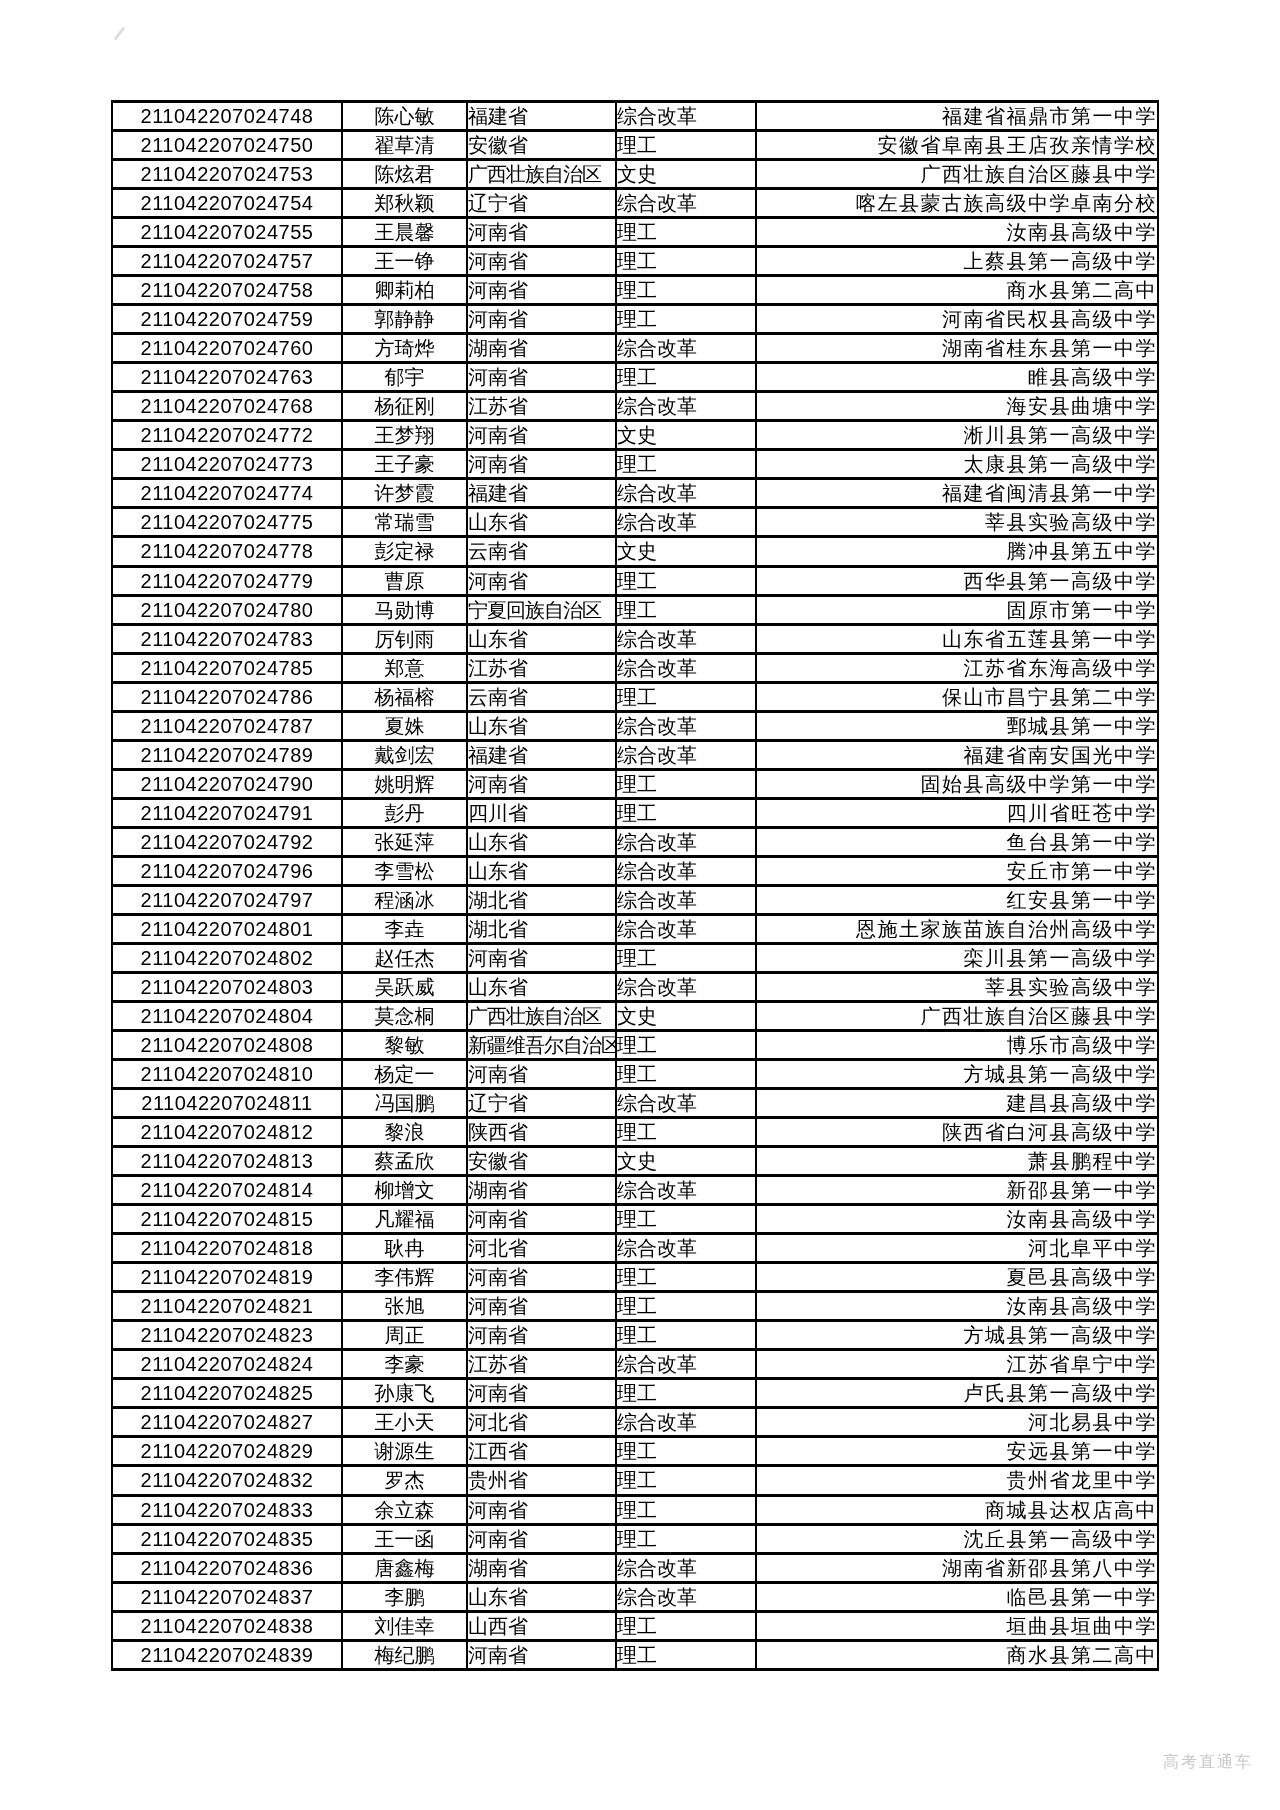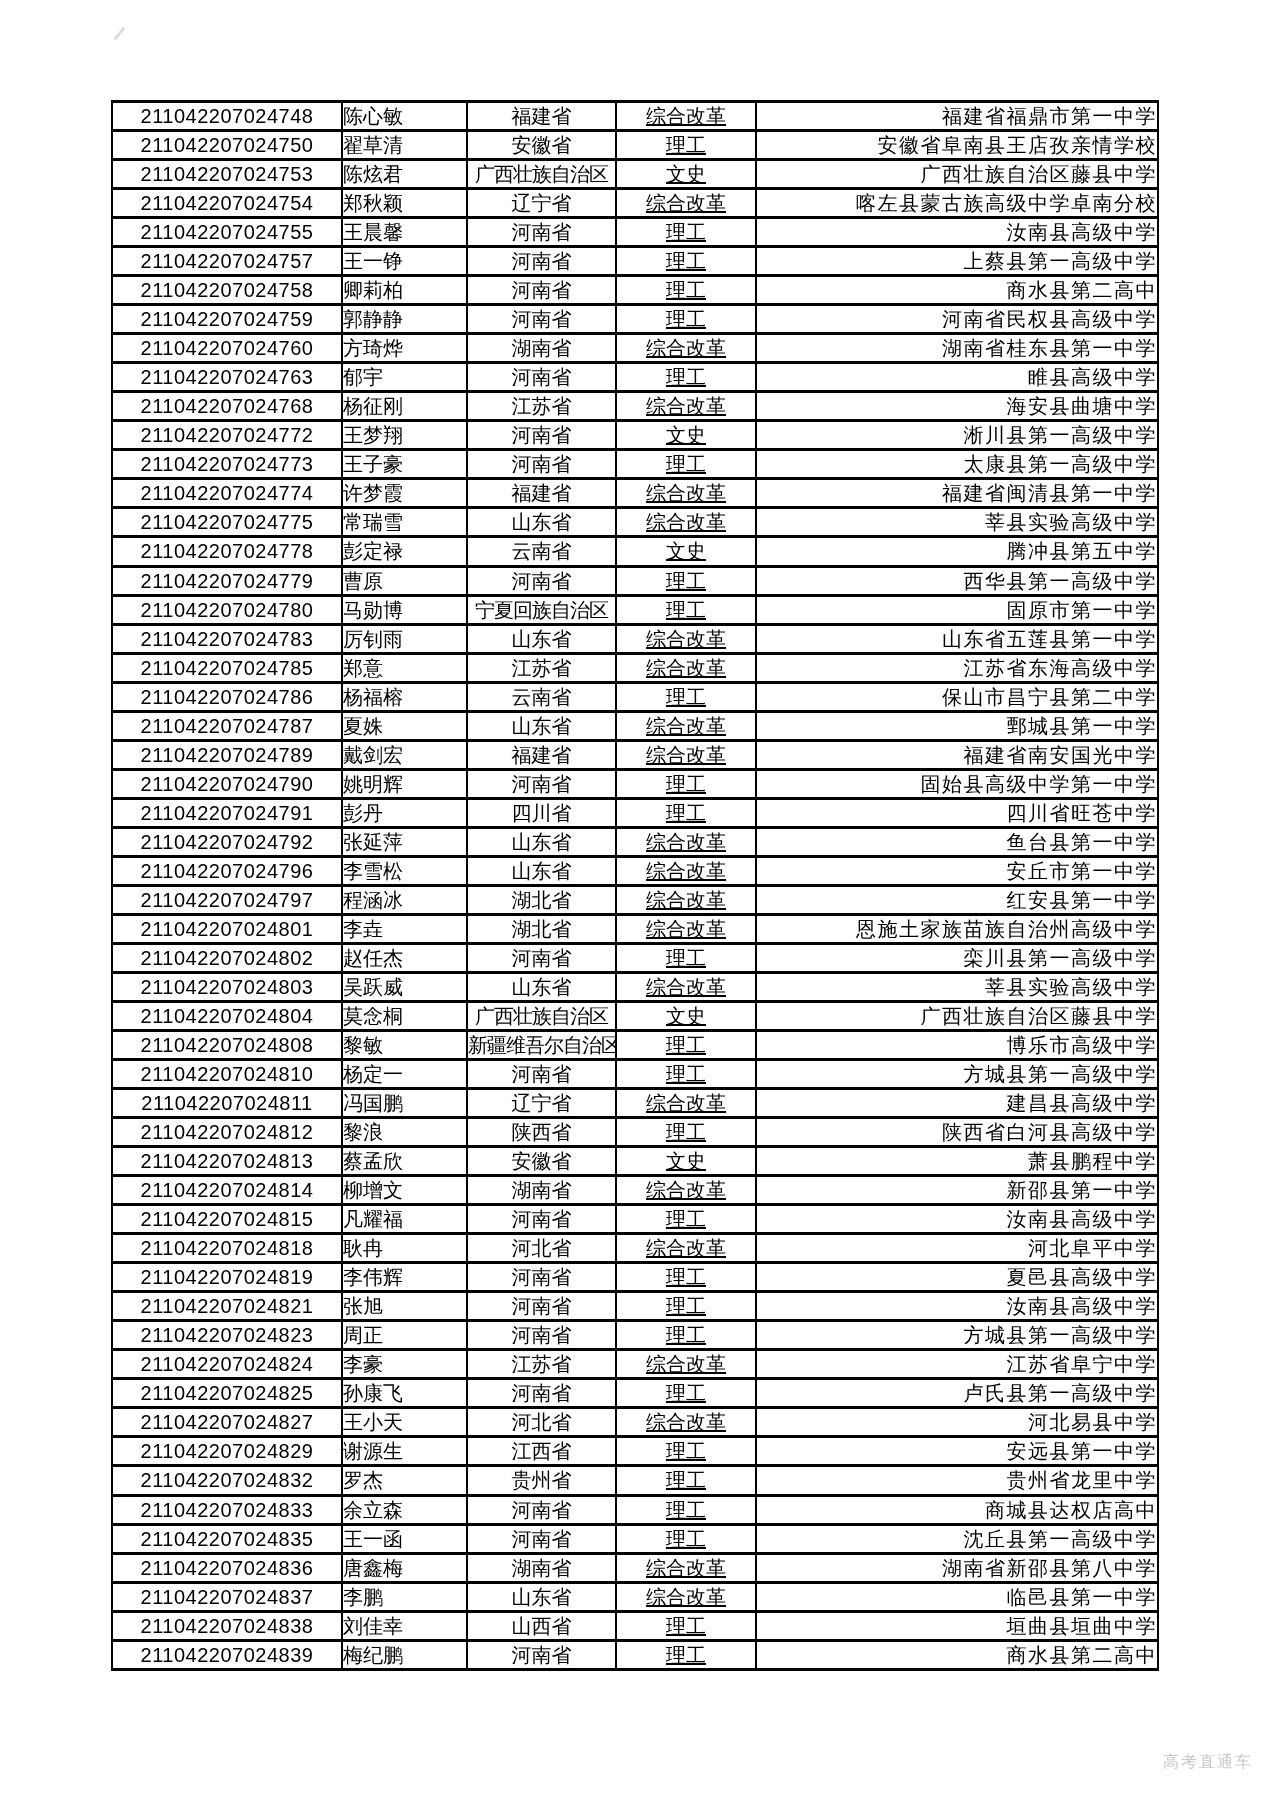--- a/index.html
+++ b/index.html
@@ -35,23 +35,23 @@
     padding:0;
     margin:0;
     height:24px;
     overflow:hidden;
     white-space:nowrap;
     vertical-align:middle;
     font-size:20px;
     line-height:1;
   }
   td.col-0 { text-align:center; font-size:21px; letter-spacing:0.5px; }
-  td.col-1 { }
-  td.col-2 { text-align:center; }
-  td.col-3 { text-align:center; padding-left:8px; font-size:21px;text-decoration:underline; }
+  td.col-1 { text-align:center; }
+  td.col-2 { text-align:left; }
+  td.col-3 { text-align:left; padding-left:8px; font-size:21px; }
   td.col-4 { text-align:right; padding-left:6px; font-size:24px; letter-spacing:1.5px; }
   td.prov-sm { font-size:18px; letter-spacing:-1px; }
   td.prov-xs { font-size:15px; letter-spacing:-1px; }
   .watermark {
     position:absolute;
     top:1752px; right:27px;
     font-size:16px;
     letter-spacing:2px;
     color:#c8c8c8;
   }

